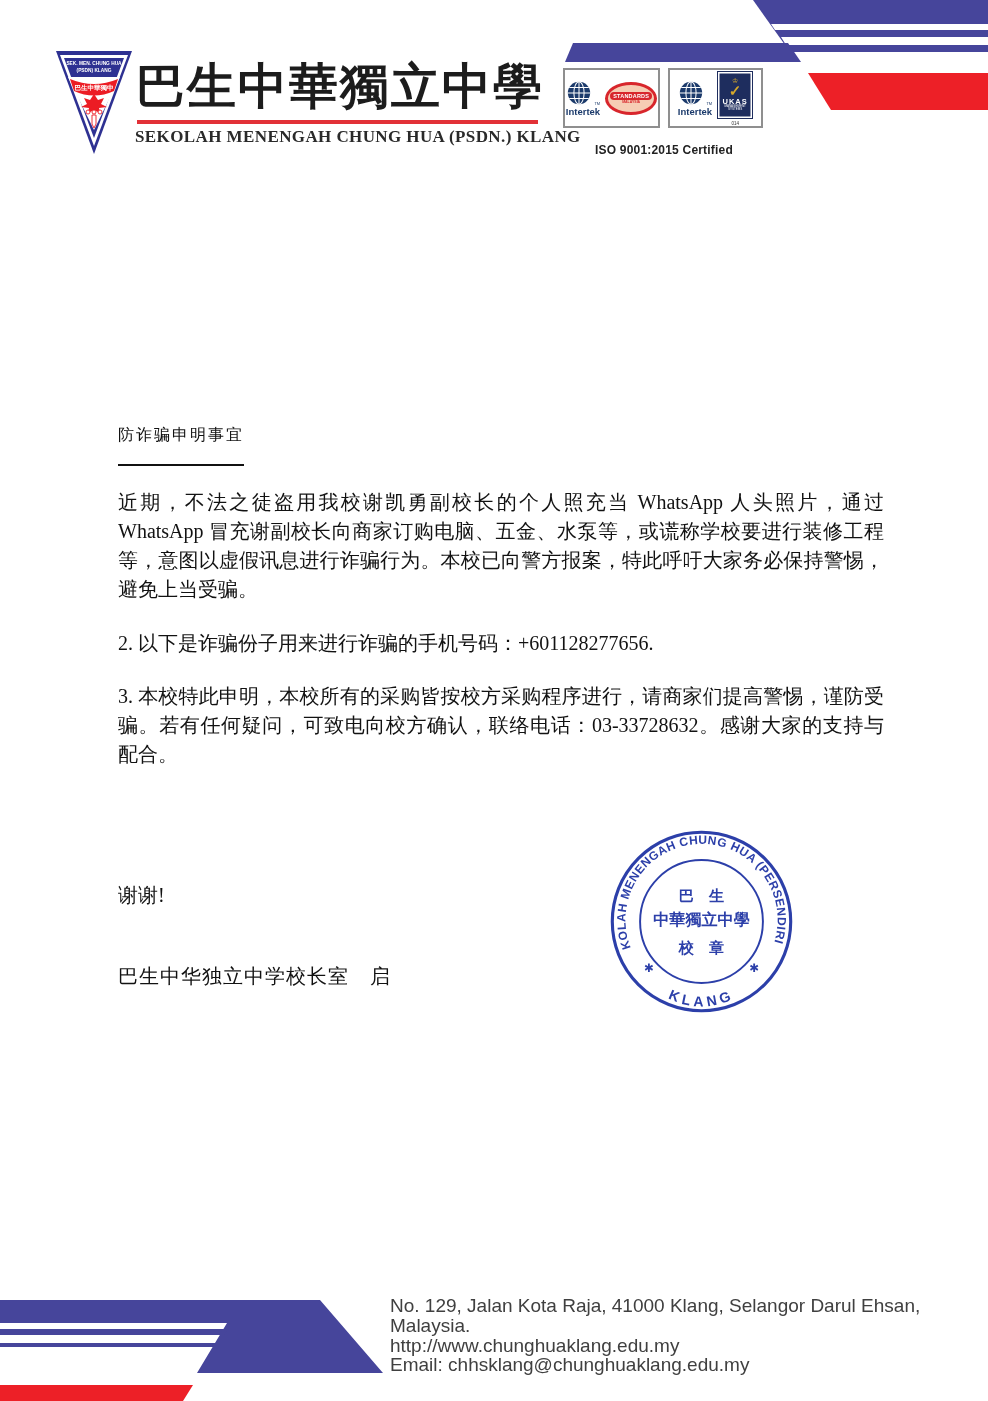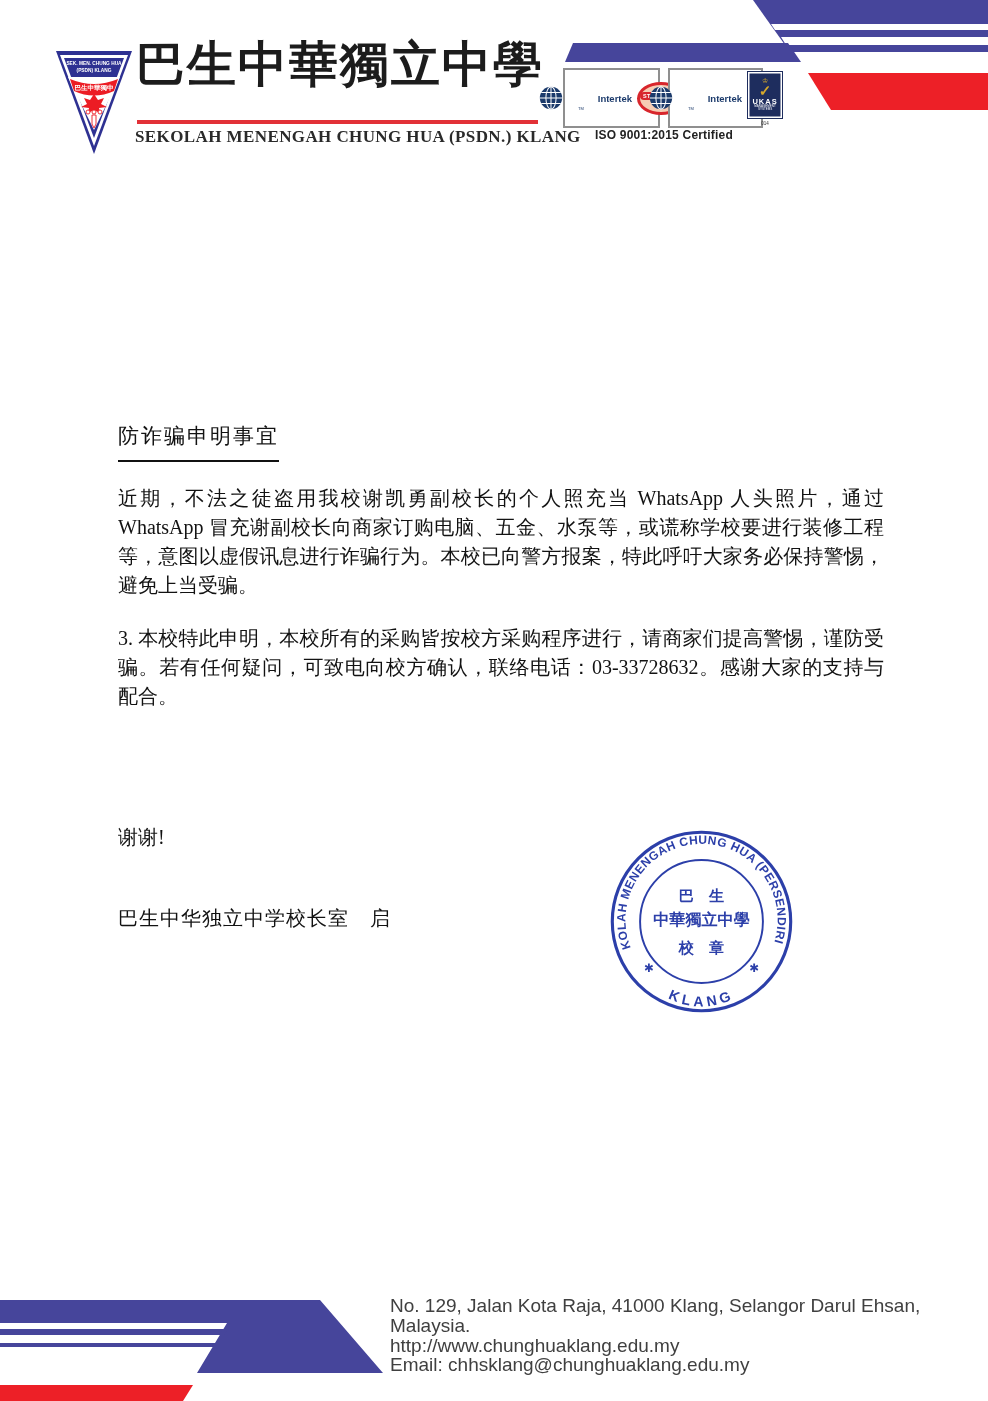--- a/index.html
+++ b/index.html
@@ -6,73 +6,73 @@
   .page{
     position:relative;width:988px;height:1401px;margin:0 auto;
     background:#ffffff;overflow:hidden;
     font-family:"Liberation Serif","DejaVu Serif",serif;color:#111;
   }
   svg{display:block;}
   .abs{position:absolute;}
 
   
   .school-name-zh{
-    left:136px;top:32px;width:420px;
+    left:136px;top:54px;width:420px;
     font-size:49px;font-weight:800;letter-spacing:2px;
     font-family:"Liberation Serif","DejaVu Serif",serif;color:#1c1c1c;
     white-space:nowrap;
   }
   .red-rule{left:137px;top:120px;width:401px;height:4px;background:#e23137;}
   .school-name-ms{
     left:135px;top:127px;width:420px;
     font-size:17px;font-weight:bold;letter-spacing:0.4px;color:#2a2a2a;
     font-family:"Liberation Serif","DejaVu Serif",serif;white-space:nowrap;
   }
 
   
   .cert{left:563px;top:68px;width:202px;}
   .cert-boxes{display:flex;gap:8px;}
   .cert-box{
     background:#fff;border:2px solid #8f8f8f;height:56px;
     display:flex;align-items:center;justify-content:center;gap:5px;
   }
   .cert-box.b1{width:93px;}
   .cert-box.b2{width:91px;}
-  .intertek{display:flex;flex-direction:row;align-items:center;line-height:1;gap:14px;}
+  .intertek{display:flex;flex-direction:column;line-height:1;}
   .intertek .tm{font-size:4px;color:#1b3a6b;align-self:flex-end;margin:-4px 0 0 0;font-family:"Liberation Sans",sans-serif;}
   .intertek .lbl{font-size:9.5px;font-weight:bold;color:#1b3a6b;font-family:"Liberation Sans",sans-serif;margin-top:1px;}
   .standards{
     width:46px;height:27px;border:3px solid #d8262c;border-radius:50%;
     background:#f6cdb4;display:flex;flex-direction:column;align-items:center;justify-content:center;
   }
   .standards .band{background:#d8262c;color:#fff;font-size:5.5px;font-weight:bold;
     padding:1px 3px;border-radius:4px;font-family:"Liberation Sans",sans-serif;letter-spacing:0.2px;}
   .standards .sub{color:#d8262c;font-size:3.5px;font-weight:bold;font-family:"Liberation Sans",sans-serif;}
   .ukas-wrap{display:flex;flex-direction:column;align-items:center;}
   .ukas{
     width:34px;height:46px;background:#1e2d5e;border:1px solid #1e2d5e;box-shadow:inset 0 0 0 1.5px #fff;
     display:flex;flex-direction:column;align-items:center;justify-content:center;line-height:1;
   }
   .ukas .crown{color:#d4a72c;font-size:7px;}
   .ukas .check{color:#d4a72c;font-size:15px;font-weight:bold;margin:-1px 0;}
   .ukas .lbl{color:#fff;font-size:7.5px;font-weight:bold;letter-spacing:1px;font-family:"Liberation Sans",sans-serif;text-align:center;}
   .ukas .sub{color:#fff;font-size:3px;font-family:"Liberation Sans",sans-serif;text-align:center;}
   .ukas-num{font-size:4.5px;color:#333;font-family:"Liberation Sans",sans-serif;margin-top:2px;}
   .cert-caption{
-    margin-top:0;text-align:center;font-size:12px;font-weight:bold;color:#222;
+    margin-top:15px;text-align:center;font-size:12px;font-weight:bold;color:#222;
     font-family:"Liberation Sans",sans-serif;letter-spacing:0.2px;
   }
 
   
   .date{left:700px;top:204px;font-size:21px;letter-spacing:1px;
     font-family:"Liberation Sans","Liberation Serif",sans-serif;color:#151515;white-space:nowrap;}
   .body-block{left:118px;top:422px;width:766px;font-size:20px;color:#121212;}
   .letter-title{
-    display:inline-block;font-size:21px;letter-spacing:2px;
-    border-bottom:2px solid #111;padding-bottom:10px;margin:0;font-weight:normal;
+    display:inline-block;font-size:16px;letter-spacing:2px;
+    border-bottom:2px solid #111;padding-bottom:18px;margin:0;font-weight:normal;
   }
   .body-block p{margin:0;line-height:29px;text-align:justify;}
   .p1{margin-top:22px !important;}
   .p2{margin-top:25px !important;}
   .p3{margin-top:24px !important;}
   .thanks{margin-top:112px !important;}
   .signoff{margin-top:52px !important;letter-spacing:1px;}
 
   
   .stamp{left:604px;top:824px;opacity:0.96;}
@@ -157,20 +157,21 @@
         </div>
       </div>
     </div>
     <div class="cert-caption">ISO 9001:2015 Certified</div>
   </div>
 
 
   <div class="abs body-block">
     <h2 class="letter-title">防诈骗申明事宜</h2>
     <p class="p1">近期，不法之徒盗用我校谢凯勇副校长的个人照充当 WhatsApp 人头照片，通过 WhatsApp 冒充谢副校长向商家订购电脑、五金、水泵等，或谎称学校要进行装修工程等，意图以虚假讯息进行诈骗行为。本校已向警方报案，特此呼吁大家务必保持警惕，避免上当受骗。</p>
+    <p class="p2">2. 以下是诈骗份子用来进行诈骗的手机号码：+601128277656.</p>
     <p class="p3">3. 本校特此申明，本校所有的采购皆按校方采购程序进行，请商家们提高警惕，谨防受骗。若有任何疑问，可致电向校方确认，联络电话：03-33728632。感谢大家的支持与配合。</p>
     <p class="thanks">谢谢!</p>
     <p class="signoff">巴生中华独立中学校长室　启</p>
   </div>
 
   <svg class="abs stamp" width="195" height="195" viewBox="-100 -100 200 200">
     <defs>
       <path id="arcTop" d="M -74,23 A 78 78 0 1 1 74,23" fill="none"></path>
       <path id="arcBottom" d="M -56,61 A 73 73 0 0 0 56,61" fill="none"></path>
     </defs>

